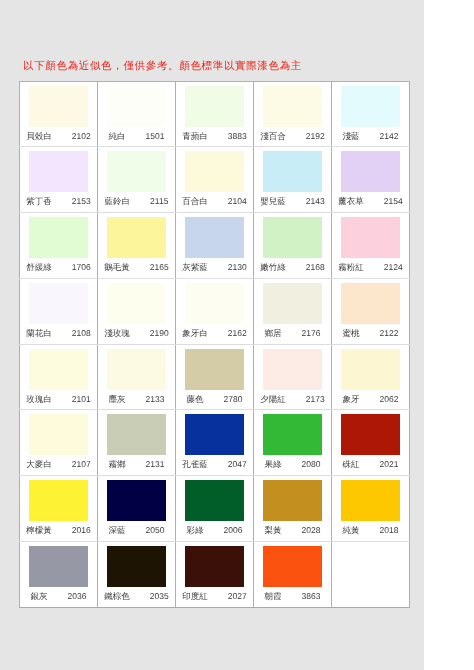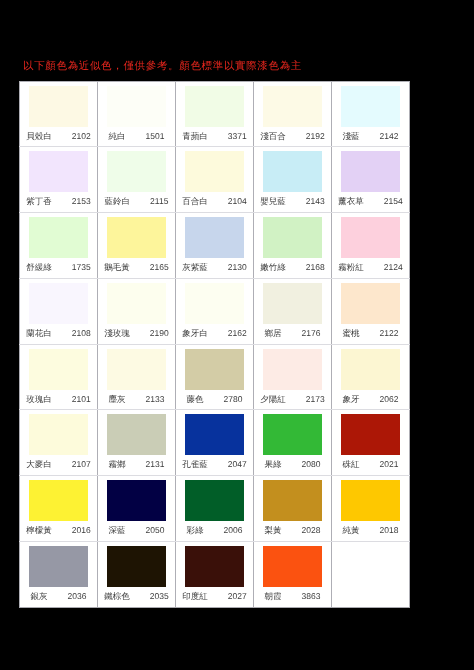--- a/index.html
+++ b/index.html
@@ -3,21 +3,21 @@
 <meta charset="utf-8">
 <title>Paint Colour Reference Chart</title>
 <style>
   html,body{margin:0;padding:0;}
   body{
     width:474px;height:670px;background:#ffffff;
     font-family:"Liberation Sans", sans-serif;
     -webkit-font-smoothing:antialiased;
     text-rendering:geometricPrecision;
   }
-  .page{position:relative;width:474px;height:670px;overflow:hidden;background:#000000;}
+  .page{position:relative;width:424px;height:670px;overflow:hidden;background:#e5e5e5;}
 
   
   .notice{
     position:absolute;left:23px;top:61px;
     font-size:10.5px;
     color:#e8261d;
     letter-spacing:0.66px;
     white-space:nowrap;
     line-height:11px;
   }
@@ -72,21 +72,21 @@
           </td>
           <td>
             <div class="cell-inner">
               <div class="chip" style="background: rgb(253, 254, 247);"></div>
               <div class="cap"><span>純白</span><span class="num">1501</span></div>
             </div>
           </td>
           <td>
             <div class="cell-inner">
               <div class="chip" style="background: rgb(241, 252, 230);"></div>
-              <div class="cap"><span>青蘋白</span><span class="num">3371</span></div>
+              <div class="cap"><span>青蘋白</span><span class="num">3883</span></div>
             </div>
           </td>
           <td>
             <div class="cell-inner">
               <div class="chip" style="background: rgb(253, 250, 230);"></div>
               <div class="cap"><span>淺百合</span><span class="num">2192</span></div>
             </div>
           </td>
           <td>
             <div class="cell-inner">
@@ -124,21 +124,21 @@
             <div class="cell-inner">
               <div class="chip" style="background: rgb(227, 209, 245);"></div>
               <div class="cap"><span>薰衣草</span><span class="num">2154</span></div>
             </div>
           </td>
         </tr>
         <tr>
           <td>
             <div class="cell-inner">
               <div class="chip" style="background: rgb(225, 252, 211);"></div>
-              <div class="cap"><span>舒緩綠</span><span class="num">1735</span></div>
+              <div class="cap"><span>舒緩綠</span><span class="num">1706</span></div>
             </div>
           </td>
           <td>
             <div class="cell-inner">
               <div class="chip" style="background: rgb(253, 245, 155);"></div>
               <div class="cap"><span>鵝毛黃</span><span class="num">2165</span></div>
             </div>
           </td>
           <td>
             <div class="cell-inner">

